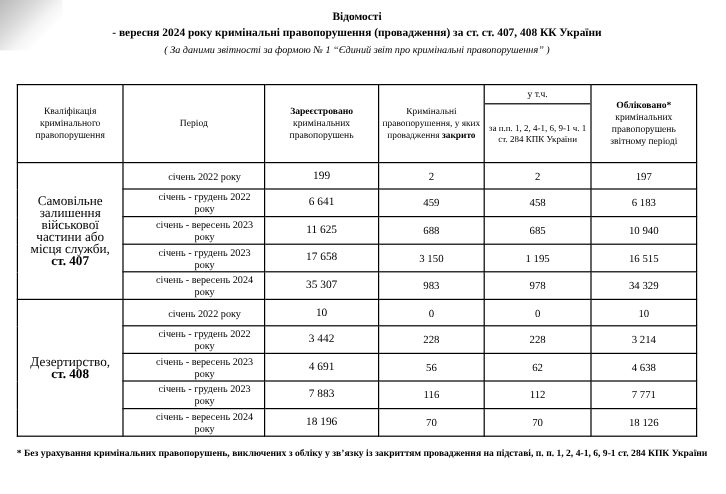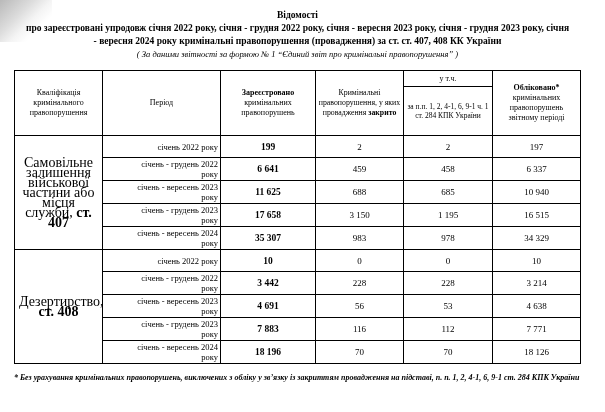--- a/index.html
+++ b/index.html
@@ -64,47 +64,45 @@
   .b{font-weight:bold;}
   .blk{display:block;font-weight:bold;}
   tbody tr{height:22px;}
   tbody td{
     font-size:9px;
     text-align:center;
     vertical-align:middle;
     padding:1px 2px;
   }
   td.qual{
-    font-size:14px;
+    font-size:11px;
     line-height:10px;
     padding:2px 4px;
   }
   td.period{
-    text-align:right;
+    text-align:center;
     font-size:8.5px;
     padding-left:20px;
   }
-  td.reg{font-weight:bold;font-size:9.5px;}
+  td.reg{font-weight:normal;font-size:9.5px;}
   .closed-hdr{font-size:7.8px;line-height:10px;text-align:center;}
   .footnote{
     position:absolute;left:14px;top:373px;width:580px;
     font-size:8px;
-    font-style:italic;
     font-weight:bold;
     white-space:nowrap;
   }
 </style>
 </head>
 <body>
 
 <div class="corner-artifact"></div>
 
 <div class="title-block">
   <div class="title-line">Відомості</div>
-  <div class="title-line">про зареєстровані упродовж січня 2022 року, січня - грудня 2022 року, січня - вересня 2023 року, січня - грудня 2023 року, січня</div>
   <div class="title-line">- вересня 2024 року кримінальні правопорушення (провадження) за ст. ст. 407, 408 КК України</div>
   <div class="subtitle">( За даними звітності за формою № 1 “Єдиний звіт про кримінальні правопорушення” )</div>
 </div>
 
 <table class="report">
   <colgroup>
     <col style="width:88px">
       <col style="width:118px">
       <col style="width:95px">
     <col style="width:88px">
@@ -141,21 +139,21 @@
       <td class="reg">199</td>
       <td>2</td>
       <td>2</td>
       <td>197</td>
     </tr>
     <tr>
       <td class="period">січень - грудень 2022 року</td>
       <td class="reg">6 641</td>
       <td>459</td>
       <td>458</td>
-      <td>6 337</td>
+      <td>6 183</td>
     </tr>
     <tr>
       <td class="period">січень - вересень 2023 року</td>
       <td class="reg">11 625</td>
       <td>688</td>
       <td>685</td>
       <td>10 940</td>
     </tr>
     <tr>
       <td class="period">січень - грудень 2023 року</td>
@@ -185,21 +183,21 @@
       <td class="period">січень - грудень 2022 року</td>
       <td class="reg">3 442</td>
       <td>228</td>
       <td>228</td>
       <td>3 214</td>
     </tr>
     <tr>
       <td class="period">січень - вересень 2023 року</td>
       <td class="reg">4 691</td>
       <td>56</td>
-      <td>53</td>
+      <td>62</td>
       <td>4 638</td>
     </tr>
     <tr>
       <td class="period">січень - грудень 2023 року</td>
       <td class="reg">7 883</td>
       <td>116</td>
       <td>112</td>
       <td>7 771</td>
     </tr>
     <tr>

